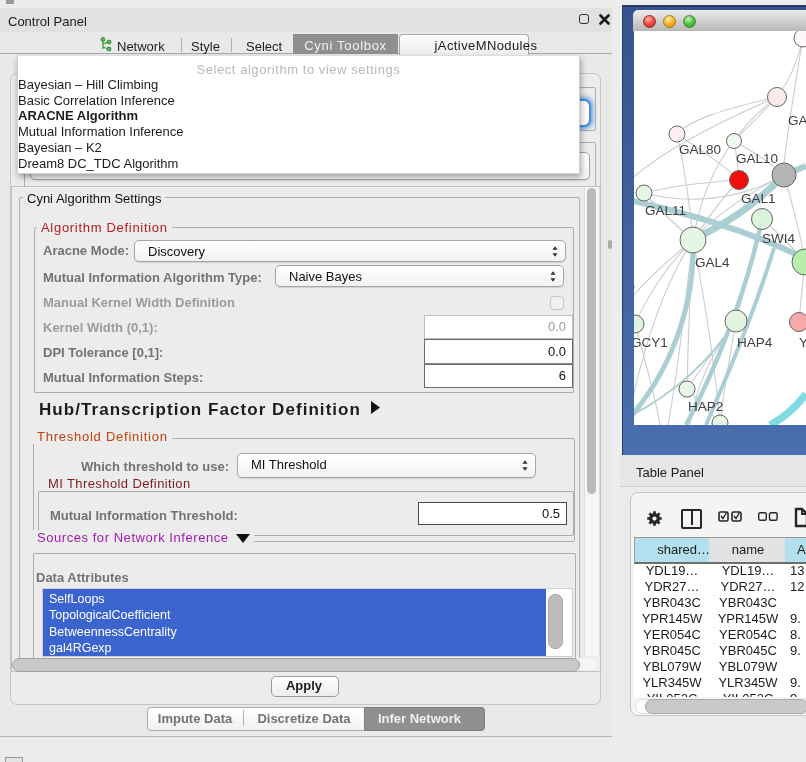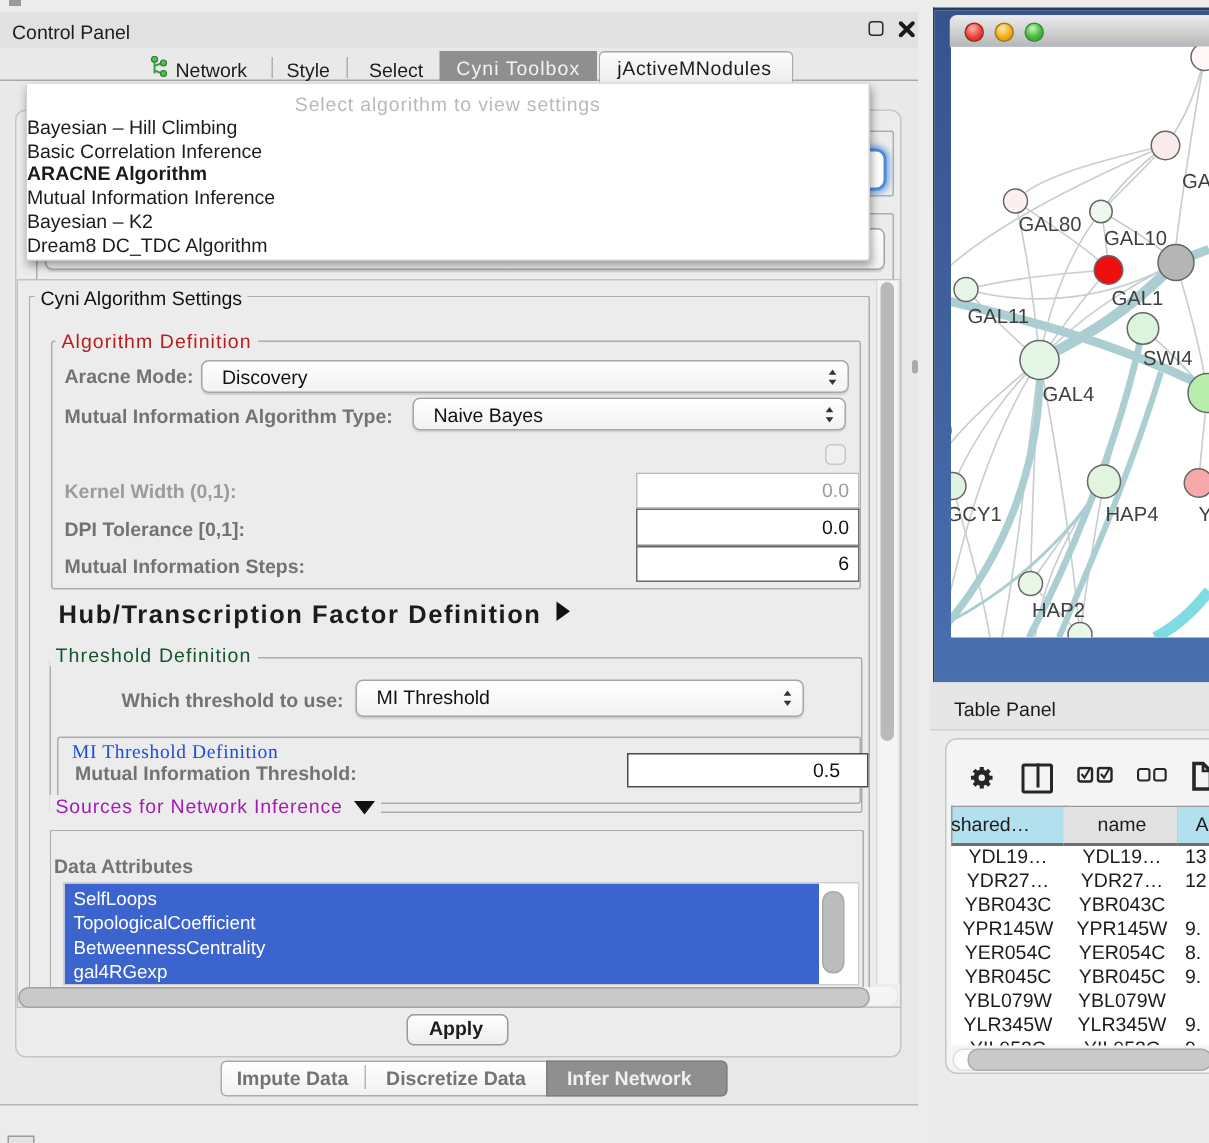--- a/index.html
+++ b/index.html
@@ -43,21 +43,21 @@
   <circle cx="10" cy="12" r="2" fill="#57b957" stroke="#2e7d2e" stroke-width="0.8"></circle>
 </svg>
 <div class="abs rg" style="left:117px;top:39px;">Network</div>
 <div class="abs" style="left:181px;top:38px;width:1px;height:14px;background:#b0b0b0;"></div>
 <div class="abs rg" style="left:191px;top:39px;">Style</div>
 <div class="abs" style="left:231px;top:38px;width:1px;height:14px;background:#b0b0b0;"></div>
 <div class="abs rg" style="left:246px;top:39px;">Select</div>
 <div class="abs" style="left:293px;top:34px;width:105px;height:20px;background:#8f8f8f;"></div>
 <div class="abs rg" style="left:293px;top:38px;width:105px;text-align:center;color:#f2f2f2;letter-spacing:0.7px;">Cyni Toolbox</div>
 <div class="abs" style="left:399px;top:34px;width:128px;height:20px;background:linear-gradient(#fdfdfd,#ededed);border:1px solid #a9a9a9;border-bottom:none;border-radius:4px 4px 0 0;"></div>
-<div class="abs rg" style="left:399px;top:38px;width:128px;text-align:center;letter-spacing:0.4px;">jActiveMNodules</div>
+<div class="abs rg" style="left:399px;top:38px;width:128px;text-align:center;letter-spacing:0.4px;padding-left:23px;">jActiveMNodules</div>
 
 <div class="abs" style="left:10px;top:73px;width:589px;height:630px;background:#ececec;border:1px solid #c6c6c6;border-radius:7px;"></div>
 
 <div class="abs gbox" style="left:24px;top:87px;width:570px;height:42px;"></div>
 <div class="abs" style="left:564px;top:99px;width:23px;height:24px;border-radius:7px;box-shadow:0 0 4px 1.5px #6fa3dc;background:#fff;border:2px solid #4c8ed8;"></div>
 <div class="abs gbox" style="left:24px;top:142px;width:570px;height:44px;"></div>
 <div class="abs combo" style="left:30px;top:152px;width:558px;height:26px;"></div>
 
 <div class="abs" style="left:11px;top:186px;width:588px;height:484px;border:1px solid #c2c2c2;background:#ececec;"></div>
 
@@ -74,47 +74,48 @@
         <path d="M3.5 0 L6.5 4 L0.5 4 Z M3.5 12 L6.5 8 L0.5 8 Z" fill="#333"></path>
       </svg>
 </div>
 <div class="abs lb" style="left:43px;top:270px;">Mutual Information Algorithm Type:</div>
 <div class="abs combo" style="left:275px;top:265px;width:287px;height:20px;">
   <div class="ct">Naive Bayes</div>
   <svg class="arr" viewBox="0 0 7 12">
         <path d="M3.5 0 L6.5 4 L0.5 4 Z M3.5 12 L6.5 8 L0.5 8 Z" fill="#333"></path>
       </svg>
 </div>
+<div class="abs lb dis" style="left:43px;top:295px;">Manual Kernel Width Definition</div>
 <div class="abs" style="left:550px;top:296px;width:12px;height:12px;background:#f0f0f0;border:1.5px solid #c6c6c6;border-radius:4px;"></div>
 <div class="abs lb dis" style="left:43px;top:320px;">Kernel Width (0,1):</div>
 <div class="abs fld dis" style="left:424px;top:315px;width:141px;height:22px;border:1px solid #bdbdbd;line-height:22px;padding-right:6px;color:#9b9b9b;">0.0</div>
 <div class="abs lb" style="left:43px;top:345px;">DPI Tolerance [0,1]:</div>
 <div class="abs fld" style="left:424px;top:339px;width:141px;height:23px;border:1px solid #6a6a6a;border-bottom:1px solid #8a8a8a;line-height:23px;padding-right:6px;">0.0</div>
 <div class="abs lb" style="left:43px;top:370px;">Mutual Information Steps:</div>
 <div class="abs fld" style="left:424px;top:364px;width:141px;height:22px;border:1px solid #6a6a6a;line-height:22px;padding-right:6px;">6</div>
 
 <div class="abs" style="left:39px;top:400px;font:bold 17px 'Liberation Sans',sans-serif;letter-spacing:1.05px;color:#1c1c1c;white-space:nowrap;">Hub/Transcription Factor Definition</div>
 <svg class="abs" style="left:369px;top:400px;" width="12" height="15" viewBox="0 0 12 15">
       <path d="M2 1 L11 7.5 L2 14 Z" fill="#111"></path>
     </svg>
 
 <div class="abs gbox" style="left:33px;top:438px;width:540px;height:102px;"></div>
-<div class="abs glab" style="left:33px;top:429px;color:#14532d;letter-spacing:0.75px;">Threshold Definition</div>
+<div class="abs glab" style="left:33px;top:429px;color:#c2410c;letter-spacing:0.75px;">Threshold Definition</div>
 <div class="abs lb" style="left:81px;top:459px;">Which threshold to use:</div>
 <div class="abs combo" style="left:237px;top:453px;width:297px;height:23px;text-align:right;">
   <div class="ct">MI Threshold</div>
   <svg class="arr" viewBox="0 0 7 12">
         <path d="M3.5 0 L6.5 4 L0.5 4 Z M3.5 12 L6.5 8 L0.5 8 Z" fill="#333"></path>
       </svg>
 </div>
 
 <div class="abs gbox" style="left:38px;top:491px;width:534px;height:43px;"></div>
-<div class="abs glab" style="left:44px;top:493px;color:#1d4ed8;letter-spacing:0.4px;font-family:Liberation Serif, serif;">MI Threshold Definition</div>
+<div class="abs glab" style="left:44px;top:476px;color:#7f1d1d;letter-spacing:0.4px;">MI Threshold Definition</div>
 <div class="abs lb" style="left:50px;top:508px;">Mutual Information Threshold:</div>
-<div class="abs fld" style="left:418px;top:502px;width:141px;height:21px;border:1px solid #4a4a4a;line-height:21px;padding-right:18px;">0.5</div>
+<div class="abs fld" style="left:418px;top:502px;width:141px;height:21px;border:1px solid #4a4a4a;line-height:21px;padding-right:6px;">0.5</div>
 
 <div class="abs gbox" style="left:33px;top:553px;width:541px;height:114px;border-bottom:none;"></div>
 <div class="abs glab" style="left:33px;top:530px;color:#a21caf;letter-spacing:0.55px;">Sources for Network Inference <span style="display:inline-block;width:0;height:0;border-left:7px solid transparent;border-right:7px solid transparent;border-top:9px solid #111;vertical-align:middle;margin-left:3px;"></span></div>
 <div class="abs lb" style="left:36px;top:570px;">Data Attributes</div>
 
 <div class="abs" style="left:42px;top:588px;width:529px;height:67px;background:#ffffff;border:1px solid #cfcfcf;overflow:hidden;">
   <div style="position:absolute;left:0;top:0;width:503px;height:68px;background:#3c64cf;"></div>
   <div style="position:absolute;left:6px;top:2px;font:12.5px 'Liberation Sans',sans-serif;color:#fff;line-height:16.4px;">SelfLoops<br>TopologicalCoefficient<br>BetweennessCentrality<br>gal4RGexp</div>
   <div style="position:absolute;left:505px;top:5px;width:13px;height:53px;background:#bcbcbc;border:1px solid #a8a8a8;border-radius:7px;"></div>
 </div>
@@ -260,21 +261,21 @@
 </svg>
 <svg class="abs" style="left:794px;top:507px;" width="14" height="21" viewBox="0 0 14 21">
   <path d="M2 2 L8 2 L13 7 L13 19 L2 19 Z" fill="none" stroke="#262626" stroke-width="2.4"></path>
   <path d="M8 2 L8 7 L13 7" fill="none" stroke="#262626" stroke-width="1.8"></path>
 </svg>
 
 <div class="abs" style="left:634px;top:537px;width:172px;height:160px;background:#fff;overflow:hidden;">
   <div style="position:absolute;left:0;top:0;width:75px;height:24px;background:#b3e0ee;border:1px solid #9a9a9a;border-bottom:2px solid #6e6e6e;"></div>
   <div style="position:absolute;left:75px;top:0;width:76px;height:24px;background:#e2e2e2;border:1px solid #9a9a9a;border-left:none;border-bottom:2px solid #6e6e6e;"></div>
   <div style="position:absolute;left:151px;top:0;width:40px;height:24px;background:#b3e0ee;border:1px solid #9a9a9a;border-left:none;border-bottom:2px solid #6e6e6e;"></div>
-  <div class="rg" style="position:absolute;left:0;top:5px;width:76px;text-align:left;">shared…</div>
+  <div class="rg" style="position:absolute;left:0;top:5px;width:76px;text-align:right;">shared…</div>
   <div class="rg" style="position:absolute;left:76px;top:5px;width:76px;text-align:center;">name</div>
   <div class="rg" style="position:absolute;left:163px;top:5px;">A</div>
   <div class="rg" style="position:absolute;left:0;top:26px;width:76px;text-align:center;line-height:16px;">YDL19…<br>YDR27…<br>YBR043C<br>YPR145W<br>YER054C<br>YBR045C<br>YBL079W<br>YLR345W<br>YIL052C</div>
   <div class="rg" style="position:absolute;left:76px;top:26px;width:76px;text-align:center;line-height:16px;">YDL19…<br>YDR27…<br>YBR043C<br>YPR145W<br>YER054C<br>YBR045C<br>YBL079W<br>YLR345W<br>YIL052C</div>
   <div class="rg" style="position:absolute;left:156px;top:26px;width:50px;text-align:left;line-height:16px;">13<br>12<br>&nbsp;<br>9.<br>8.<br>9.<br>&nbsp;<br>9.<br>9.</div>
 </div>
 
 <div class="abs" style="left:635px;top:699px;width:171px;height:13px;background:#fdfdfd;border-radius:7px;border:1px solid #dedede;"></div>
 <div class="abs" style="left:645px;top:699px;width:161px;height:13px;background:#c9c9c9;border:1px solid #ababab;border-radius:7px;"></div>
 

